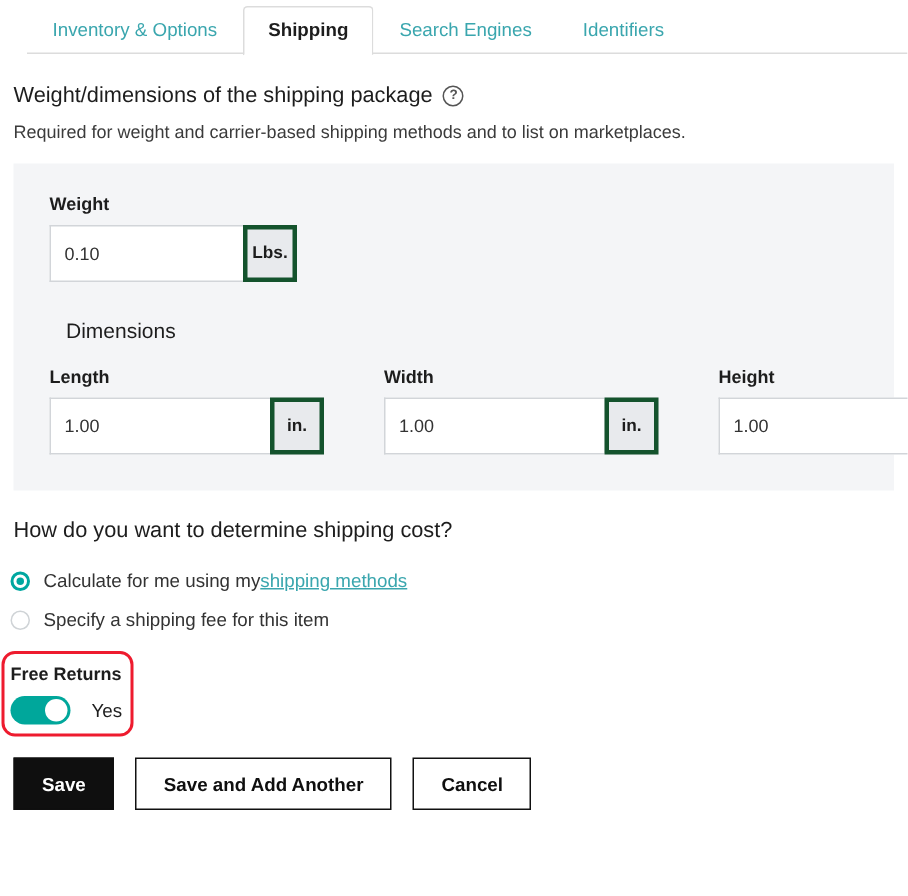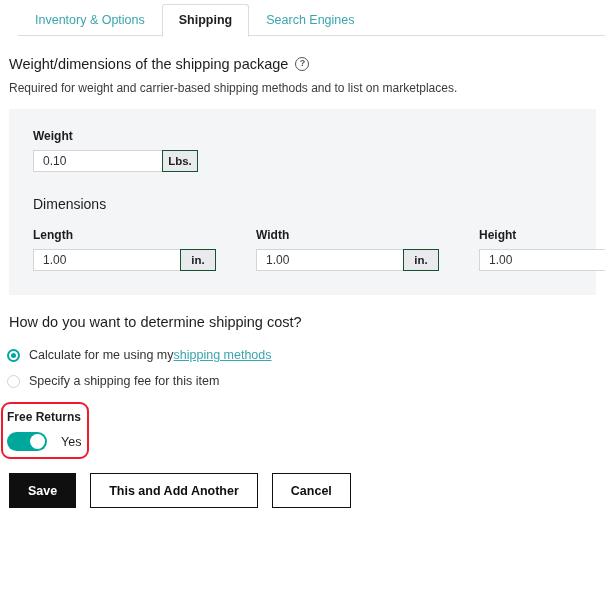--- a/index.html
+++ b/index.html
@@ -95,53 +95,54 @@
   }
   .field-label {
     font-size: 12px;
     font-weight: bold;
     color: #1d1d1d;
     margin-bottom: 7px;
   }
 
   .input-group {
     display: flex;
-    height: 22px;
+    height: 38px;
     width: 165px;
   }
   .input-group input {
     flex: 1;
     min-width: 0;
     border: 1px solid #d2d5d9;
     border-right: none;
     background: #ffffff;
     font-family: "Liberation Sans", sans-serif;
     font-size: 12px;
     color: #333;
     padding: 0 9px;
     box-sizing: border-box;
     outline: none;
   }
   .input-suffix {
     width: 36px;
-    border: 1px solid #14532d;
+    border: 3px solid #14532d;
     background: #e8eaed;
     font-size: 11.5px;
     font-weight: bold;
     color: #1d1d1d;
     display: flex;
     align-items: center;
     justify-content: center;
     box-sizing: border-box;
   }
 
   .dims-title {
     margin-top: 24px;
     font-size: 14px;
     color: #1d1d1d;
+    margin-left: 11px;
   }
   .dims-row {
     display: flex;
     gap: 40px;
     margin-top: 16px;
   }
   .dims-col { width: 183px; }
   .dims-col .input-group { width: 100%; }
 
   
@@ -274,20 +275,21 @@
     border: 1.5px solid #111111;
   }
 </style>
 </head>
 <body>
 
 <div class="tabbar">
   <div class="tab">Inventory &amp; Options</div>
   <div class="tab active">Shipping</div>
   <div class="tab">Search Engines</div>
+  <div class="tab">Identifiers</div>
 </div>
 
 <div class="section-head">
   <span>Weight/dimensions of the shipping package</span>
   <span class="help-icon">?</span>
 </div>
 <div class="section-sub">Required for weight and carrier-based shipping methods and to list on marketplaces.</div>
 
 <div class="panel">
 
@@ -343,15 +345,15 @@
   <div class="returns-box"></div>
   <div class="returns-label">Free Returns</div>
   <div class="toggle-row">
     <div class="toggle"></div>
     <div class="toggle-text">Yes</div>
   </div>
 </div>
 
 <div class="btn-row">
   <div class="btn btn-primary">Save</div>
-  <div class="btn btn-secondary">This and Add Another</div>
+  <div class="btn btn-secondary">Save and Add Another</div>
   <div class="btn btn-secondary">Cancel</div>
 </div>
 
 </body></html>

